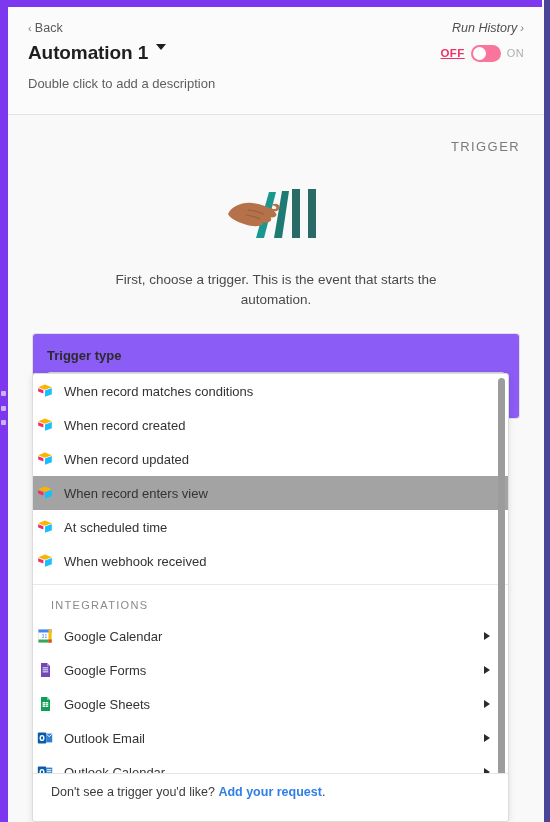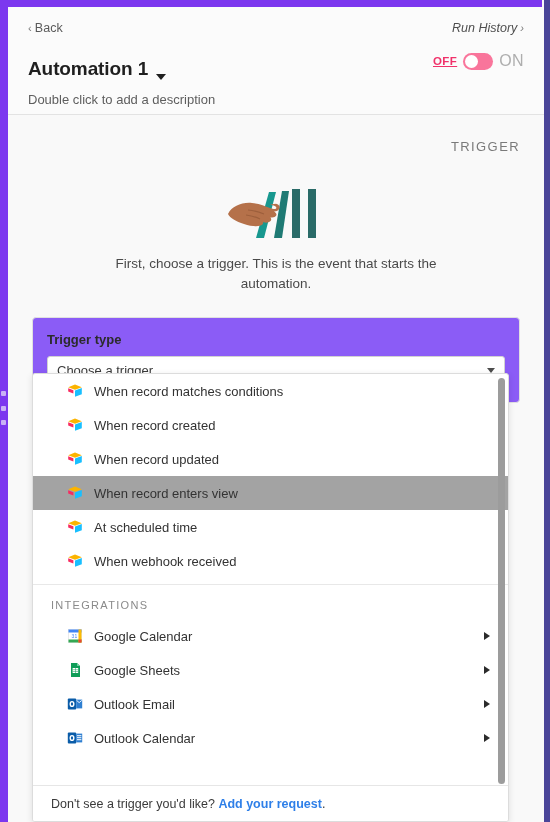--- a/index.html
+++ b/index.html
@@ -74,41 +74,41 @@
   .run-history {
     font-size: 12.5px; color: #4e4e4e; cursor: pointer;
     display: inline-flex; align-items: center; gap: 3px; font-style: italic;
   }
 
   .title-row {
     display: flex; align-items: center;
     justify-content: space-between;
     margin-top: 7px;
   }
-  .title-left { display: flex; align-items: flex-end; gap: 8px; margin-top: 16px; }
+  .title-left { display: flex; align-items: flex-start; gap: 8px; }
   .auto-title {
     font-size: 19px; font-weight: bold; color: #1f1f1f;
     letter-spacing: -.1px;
   }
   .caret-down {
     width: 0; height: 0; cursor: pointer;
     border-left: 5px solid transparent;
     border-right: 5px solid transparent;
     border-top: 6px solid #1f1f1f;
     margin-top: 2px;
   }
 
   .toggle-wrap { display: flex; align-items: center; gap: 6px; }
   .lbl-off {
     font-size: 11.5px; font-weight: bold; color: #f0316a;
     letter-spacing: .4px;
     text-decoration: underline;
   }
   .lbl-on {
-    font-size: 16px; color: #aeaeae; letter-spacing: .4px;
+    font-size: 11px; color: #aeaeae; letter-spacing: .4px;
   }
   .switch {
     width: 30px; height: 17px; border-radius: 9px;
     background: #f9759b; position: relative; cursor: pointer;
   }
   .switch .knob {
     position: absolute; left: 2px; top: 2px;
     width: 13px; height: 13px; border-radius: 50%;
     background: #ffffff;
   }
@@ -123,21 +123,21 @@
   .section-label {
     font-size: 13px; color: #7a7a7a;
     letter-spacing: 1.4px; font-weight: normal; text-align: right;
   }
 
   .illus-wrap {
     margin-top: 32px;
     display: flex; justify-content: center;
   }
   .hint-text {
-    margin-top: 12px;
+    margin-top: 28px;
     text-align: center;
     font-size: 13.5px; color: #4a4a4a; line-height: 1.5;
     padding: 0 60px;
   }
 
   
   .trigger-card {
     margin-top: 22px;
     background: #8b5cf6;
     border: 1px solid #e0e0e0;
@@ -171,40 +171,40 @@
     border-radius: 3px;
     box-shadow: 0 2px 7px rgba(0,0,0,.11);
     overflow: hidden;
   }
   .dd-scroll {
     position: absolute; inset: 0;
     padding-bottom: 36px;
   }
   .dd-item {
     height: 34px; display: flex; align-items: center;
-    gap: 11px; padding: 0 14px 0 34px;
+    gap: 11px; padding: 0 14px 0 4px;
     font-size: 13px; color: #333333; cursor: pointer;
   }
   .dd-item.highlight { background: #a3a3a3; }
   .dd-item .lbl { flex: 1; }
   .grp-label {
     padding: 14px 0 8px 18px;
     font-size: 11px; color: #8a8a8a; letter-spacing: 1.3px;
   }
   .dd-divider { height: 1px; background: #e8e8e8; margin: 6px 0 0 0; }
   .arrow-right {
     width: 0; height: 0;
     border-top: 4.5px solid transparent;
     border-bottom: 4.5px solid transparent;
     border-left: 6px solid #2b2b2b;
     margin-right: 4px;
   }
 
   .dd-footer {
-    position: absolute; left: 0; right: 0; bottom: 0;
+    position: absolute; left: 0; right: 0; bottom: 12px;
     height: 36px; background: #ffffff;
     border-top: 1px solid #e6e6e6;
     display: flex; align-items: center;
     padding: 0 18px;
     font-size: 12.5px; color: #3a3a3a;
   }
   .dd-footer a { color: #2e7fe8; text-decoration: none; cursor: pointer; font-weight: bold; }
 
   .dd-scrollbar {
     position: absolute; right: 3px; top: 4px;
@@ -361,20 +361,31 @@
               <rect x="11.5" y="1.5" width="3" height="13" fill="#fbbc04"></rect>
               <rect x="11.5" y="11.5" width="3" height="3" fill="#ea4335"></rect>
               <rect x="4" y="5" width="7" height="6" fill="#ffffff"></rect>
               <text x="7.4" y="9.9" font-size="5" font-family="Liberation Sans, sans-serif" fill="#4285f4" text-anchor="middle">31</text>
             </svg>
             <span class="lbl">Google Calendar</span>
             <span class="arrow-right"></span>
           </div>
           <div class="dd-item">
             <svg class="icon16" viewBox="0 0 16 16">
+              <path d="M4 1 h6 l3 3 v11 H4 Z" fill="#7248b9"></path>
+              <path d="M10 1 l3 3 h-3 Z" fill="#a78bd6"></path>
+              <rect x="5.6" y="5.4" width="5.6" height="0.9" fill="#ffffff"></rect>
+              <rect x="5.6" y="7.4" width="5.6" height="0.9" fill="#ffffff"></rect>
+              <rect x="5.6" y="9.4" width="5.6" height="0.9" fill="#ffffff"></rect>
+            </svg>
+            <span class="lbl">Google Forms</span>
+            <span class="arrow-right"></span>
+          </div>
+          <div class="dd-item">
+            <svg class="icon16" viewBox="0 0 16 16">
               <path d="M4 1 h6 l3 3 v11 H4 Z" fill="#0f9d58"></path>
               <path d="M10 1 l3 3 h-3 Z" fill="#6fcf9c"></path>
               <rect x="5.6" y="6" width="5.6" height="5" fill="#ffffff"></rect>
               <rect x="5.6" y="7.6" width="5.6" height="0.5" fill="#0f9d58"></rect>
               <rect x="5.6" y="9.2" width="5.6" height="0.5" fill="#0f9d58"></rect>
               <rect x="8.1" y="6" width="0.5" height="5" fill="#0f9d58"></rect>
             </svg>
             <span class="lbl">Google Sheets</span>
             <span class="arrow-right"></span>
           </div>

